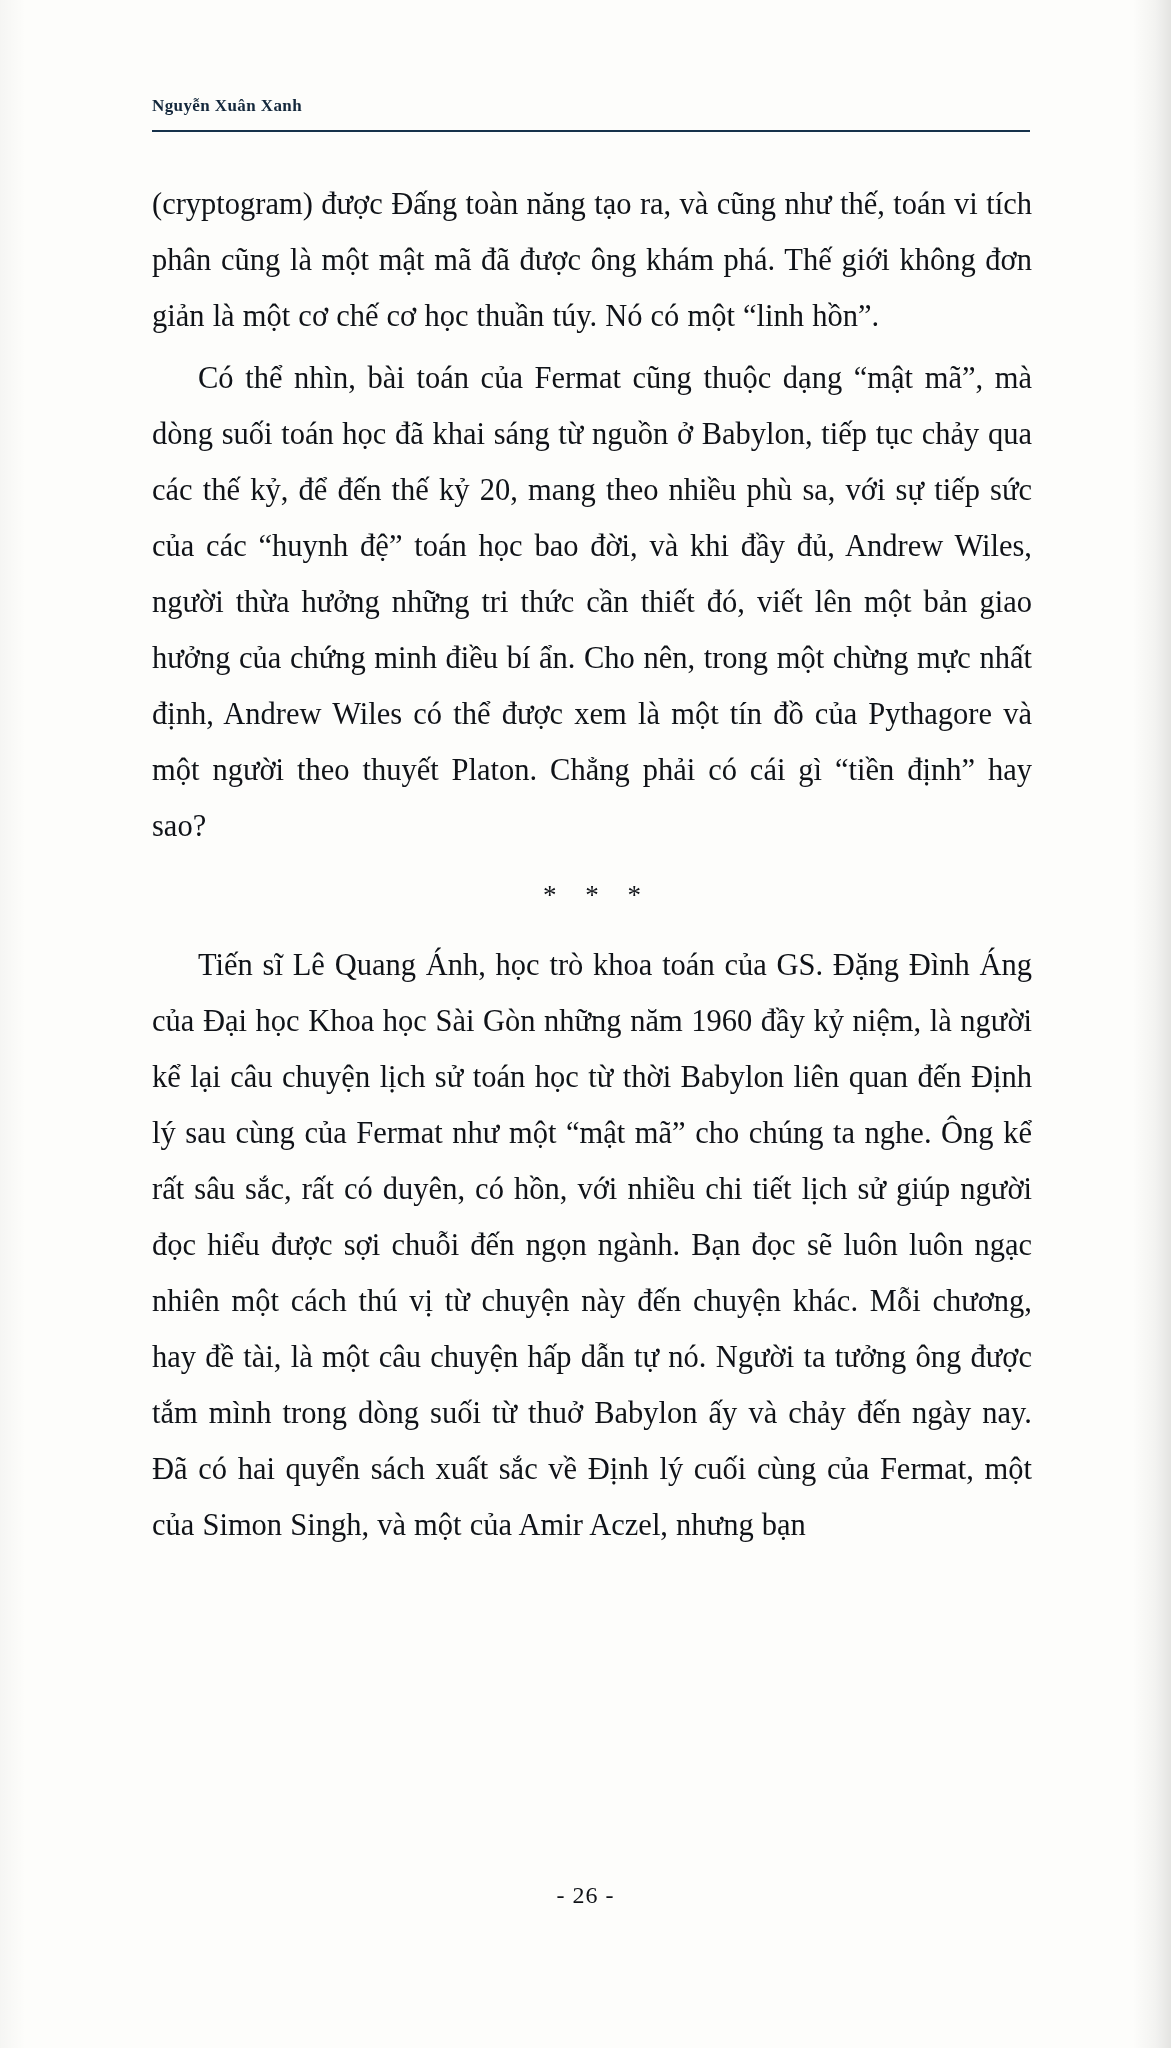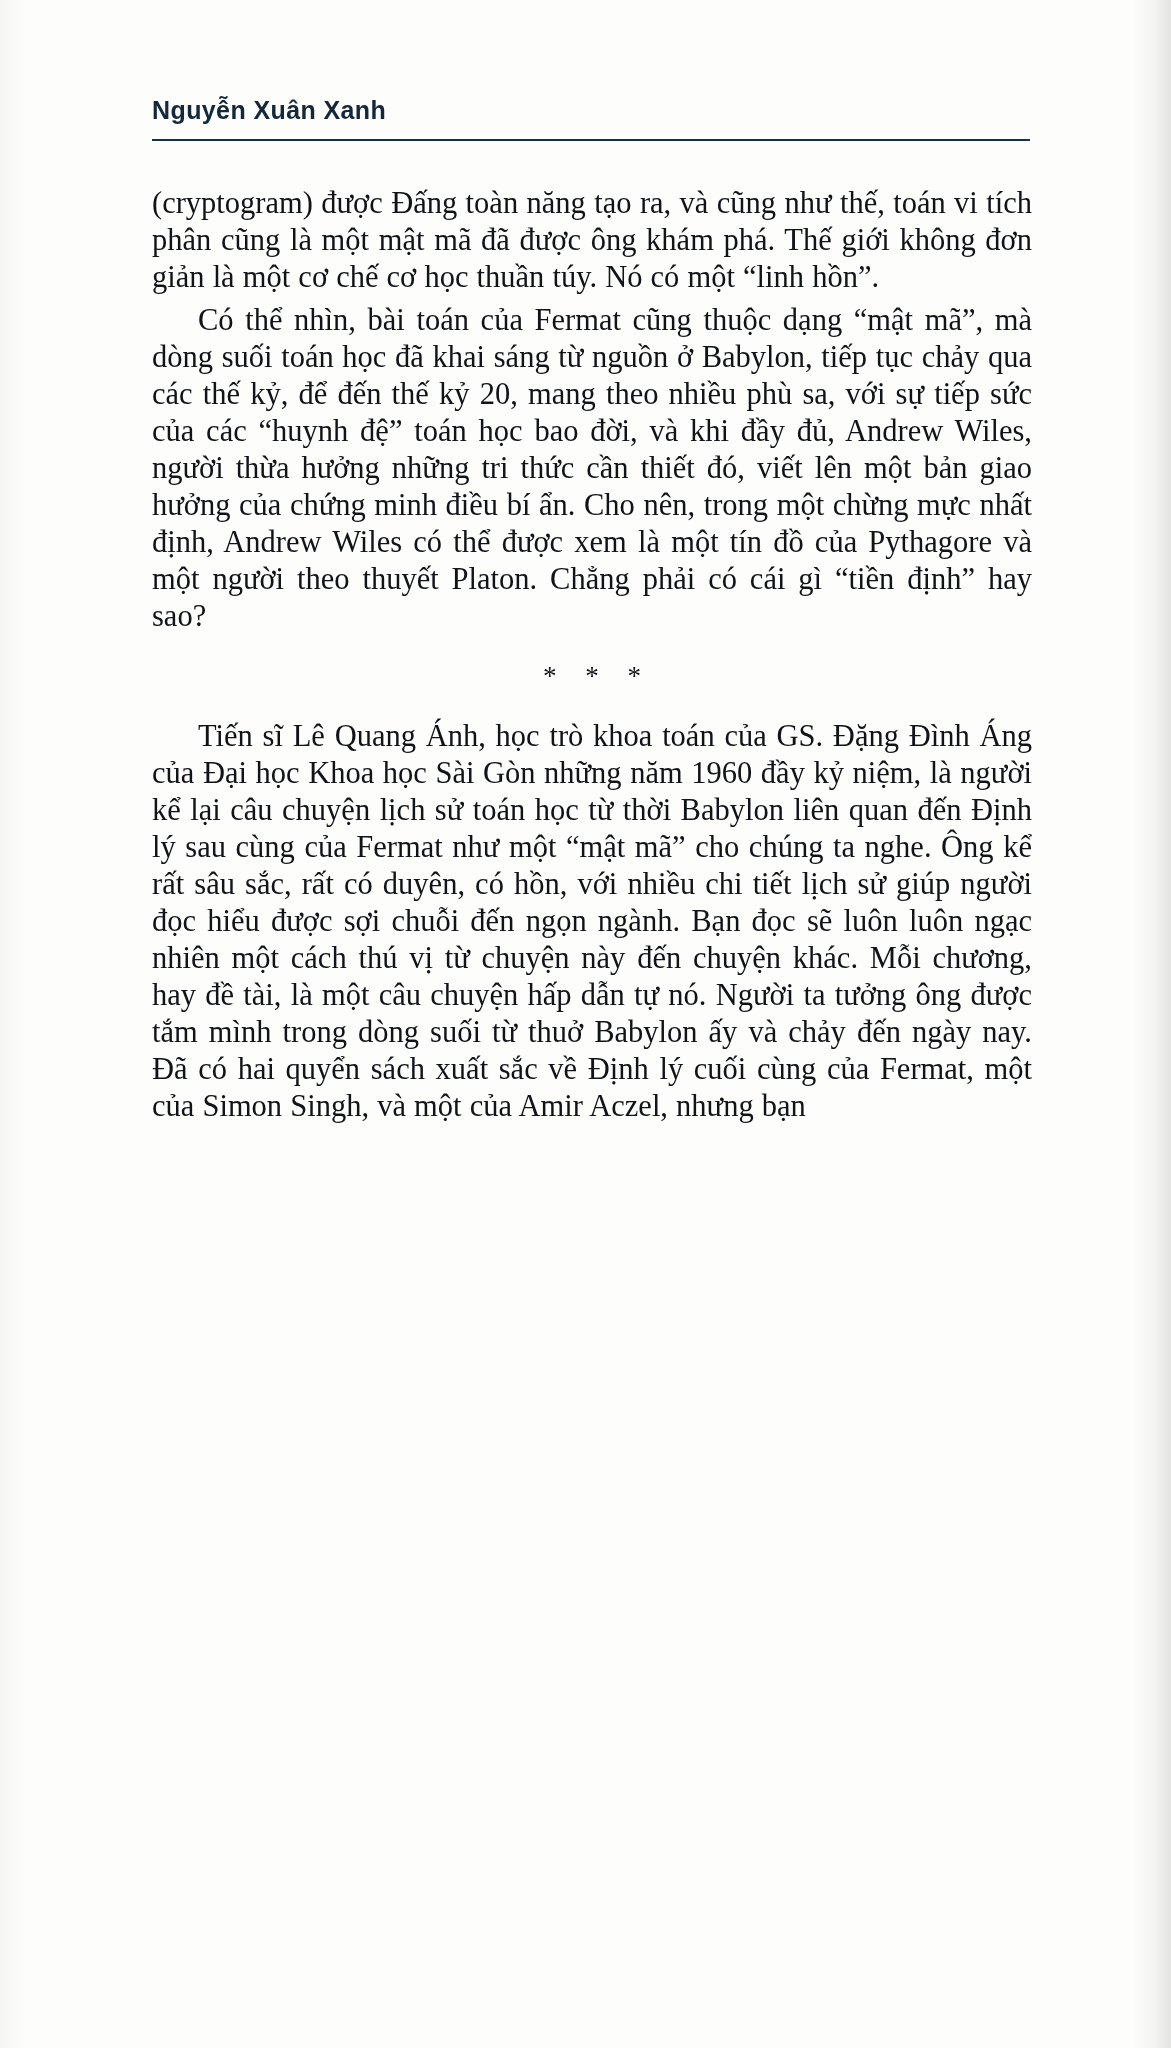--- a/index.html
+++ b/index.html
@@ -37,36 +37,36 @@
     background: linear-gradient(to left, rgba(0,0,0,0) 0%, rgba(0,0,0,0.03) 100%);
     pointer-events: none;
   }
   .content {
     position: absolute;
     left: 152px;
     top: 96px;
     width: 880px;
   }
   .running-head {
-    font-family: Liberation Sans, sans-serif;
-    font-size: 25px;
+    font-family: Liberation Serif, serif;
+    font-size: 17px;
     font-weight: 700;
     letter-spacing: 0.4px;
     color: #14283c;
     padding-bottom: 14px;
   }
   .head-rule {
     border: 0;
     border-top: 2px solid #16324b;
     margin: 0 0 44px 0;
     width: 878px;
   }
   .para {
     font-size: 30.5px;
-    line-height: 37px;
+    line-height: 56px;
     text-align: justify;
     text-justify: inter-word;
     color: #101318;
     margin: 0 0 6px 0;
     word-spacing: 0.5px;
   }
   .para.indent {
     text-indent: 46px;
     font-family: Liberation Serif, serif;
   }
@@ -105,13 +105,14 @@
     <p class="para first">(cryptogram) được Đấng toàn năng tạo ra, và cũng như thế, toán vi tích phân cũng là một mật mã đã được ông khám phá. Thế giới không đơn giản là một cơ chế cơ học thuần túy. Nó có một “linh hồn”.</p>
 
     <p class="para indent">Có thể nhìn, bài toán của Fermat cũng thuộc dạng “mật mã”, mà dòng suối toán học đã khai sáng từ nguồn ở Babylon, tiếp tục chảy qua các thế kỷ, để đến thế kỷ 20, mang theo nhiều phù sa, với sự tiếp sức của các “huynh đệ” toán học bao đời, và khi đầy đủ, Andrew Wiles, người thừa hưởng những tri thức cần thiết đó, viết lên một bản giao hưởng của chứng minh điều bí ẩn. Cho nên, trong một chừng mực nhất định, Andrew Wiles có thể được xem là một tín đồ của Pythagore và một người theo thuyết Platon. Chẳng phải có cái gì “tiền định” hay sao?</p>
 
     <div class="divider-stars">* * *</div>
 
     <p class="para indent">Tiến sĩ Lê Quang Ánh, học trò khoa toán của GS. Đặng Đình Áng của Đại học Khoa học Sài Gòn những năm 1960 đầy kỷ niệm, là người kể lại câu chuyện lịch sử toán học từ thời Babylon liên quan đến Định lý sau cùng của Fermat như một “mật mã” cho chúng ta nghe. Ông kể rất sâu sắc, rất có duyên, có hồn, với nhiều chi tiết lịch sử giúp người đọc hiểu được sợi chuỗi đến ngọn ngành. Bạn đọc sẽ luôn luôn ngạc nhiên một cách thú vị từ chuyện này đến chuyện khác. Mỗi chương, hay đề tài, là một câu chuyện hấp dẫn tự nó. Người ta tưởng ông được tắm mình trong dòng suối từ thuở Babylon ấy và chảy đến ngày nay. Đã có hai quyển sách xuất sắc về Định lý cuối cùng của Fermat, một của Simon Singh, và một của Amir Aczel, nhưng bạn</p>
 
   </div>
 
+  <div class="folio">- 26 -</div>
 </div>
 
 </body></html>

